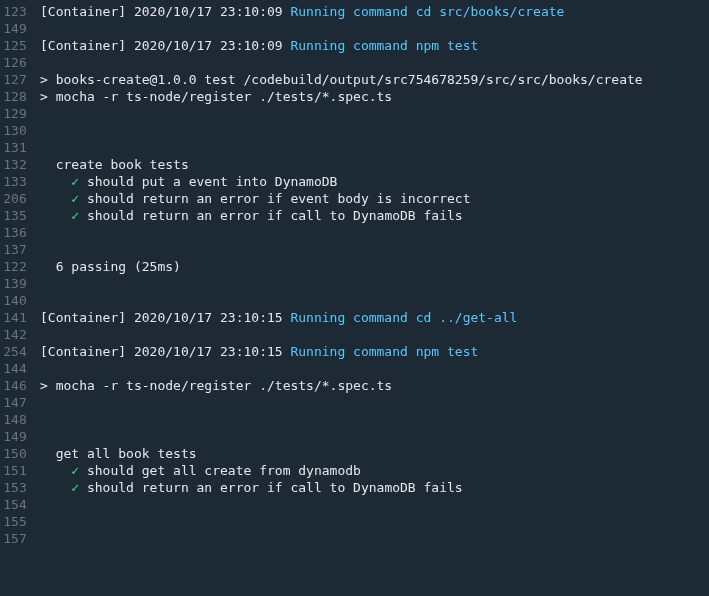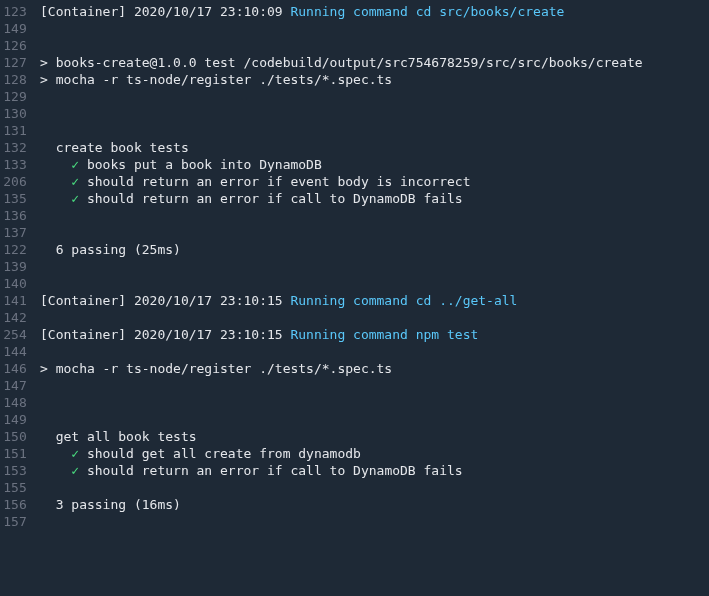--- a/index.html
+++ b/index.html
@@ -41,42 +41,43 @@
     .check {
       color: #4ade80;
     }
   </style>
 </head>
 <body>
 
 <div class="log-container">
     <div class="log-line"><span class="line-number">123</span><span class="line-content"><span>[Container] 2020/10/17 23:10:09 </span><span class="cyan">Running command cd src/books/create</span></span></div>
     <div class="log-line"><span class="line-number">149</span><span class="line-content"></span></div>
+    <div class="log-line"><span class="line-number">125</span><span class="line-content"><span>[Container] 2020/10/17 23:10:09 </span><span class="cyan">Running command npm test</span></span></div>
     <div class="log-line"><span class="line-number">126</span><span class="line-content"></span></div>
     <div class="log-line"><span class="line-number">127</span><span class="line-content"><span>&gt; books-create@1.0.0 test /codebuild/output/src754678259/src/src/books/create</span></span></div>
     <div class="log-line"><span class="line-number">128</span><span class="line-content"><span>&gt; mocha -r ts-node/register ./tests/*.spec.ts</span></span></div>
     <div class="log-line"><span class="line-number">129</span><span class="line-content"></span></div>
     <div class="log-line"><span class="line-number">130</span><span class="line-content"></span></div>
     <div class="log-line"><span class="line-number">131</span><span class="line-content"></span></div>
     <div class="log-line"><span class="line-number">132</span><span class="line-content"><span>  create book tests</span></span></div>
-    <div class="log-line"><span class="line-number">133</span><span class="line-content"><span>    </span><span class="check">✓</span><span> books put a book into DynamoDB</span></span></div>
+    <div class="log-line"><span class="line-number">133</span><span class="line-content"><span>    </span><span class="check">✓</span><span> should put a event into DynamoDB</span></span></div>
     <div class="log-line"><span class="line-number">206</span><span class="line-content"><span>    </span><span class="check">✓</span><span> should return an error if event body is incorrect</span></span></div>
     <div class="log-line"><span class="line-number">135</span><span class="line-content"><span>    </span><span class="check">✓</span><span> should return an error if call to DynamoDB fails</span></span></div>
     <div class="log-line"><span class="line-number">136</span><span class="line-content"></span></div>
     <div class="log-line"><span class="line-number">137</span><span class="line-content"></span></div>
     <div class="log-line"><span class="line-number">122</span><span class="line-content"><span>  6 passing (25ms)</span></span></div>
     <div class="log-line"><span class="line-number">139</span><span class="line-content"></span></div>
     <div class="log-line"><span class="line-number">140</span><span class="line-content"></span></div>
     <div class="log-line"><span class="line-number">141</span><span class="line-content"><span>[Container] 2020/10/17 23:10:15 </span><span class="cyan">Running command cd ../get-all</span></span></div>
     <div class="log-line"><span class="line-number">142</span><span class="line-content"></span></div>
     <div class="log-line"><span class="line-number">254</span><span class="line-content"><span>[Container] 2020/10/17 23:10:15 </span><span class="cyan">Running command npm test</span></span></div>
     <div class="log-line"><span class="line-number">144</span><span class="line-content"></span></div>
     <div class="log-line"><span class="line-number">146</span><span class="line-content"><span>&gt; mocha -r ts-node/register ./tests/*.spec.ts</span></span></div>
     <div class="log-line"><span class="line-number">147</span><span class="line-content"></span></div>
     <div class="log-line"><span class="line-number">148</span><span class="line-content"></span></div>
     <div class="log-line"><span class="line-number">149</span><span class="line-content"></span></div>
     <div class="log-line"><span class="line-number">150</span><span class="line-content"><span>  get all book tests</span></span></div>
     <div class="log-line"><span class="line-number">151</span><span class="line-content"><span>    </span><span class="check">✓</span><span> should get all create from dynamodb</span></span></div>
     <div class="log-line"><span class="line-number">153</span><span class="line-content"><span>    </span><span class="check">✓</span><span> should return an error if call to DynamoDB fails</span></span></div>
+    <div class="log-line"><span class="line-number">154</span><span class="line-content"></span></div>
     <div class="log-line"><span class="line-number">155</span><span class="line-content"></span></div>
-    <div class="log-line"><span class="line-number">156</span><span class="line-content"><span>  3 passing (16ms)</span></span></div>
     <div class="log-line"><span class="line-number">157</span><span class="line-content"></span></div>
   </div>
 
 </body></html>

